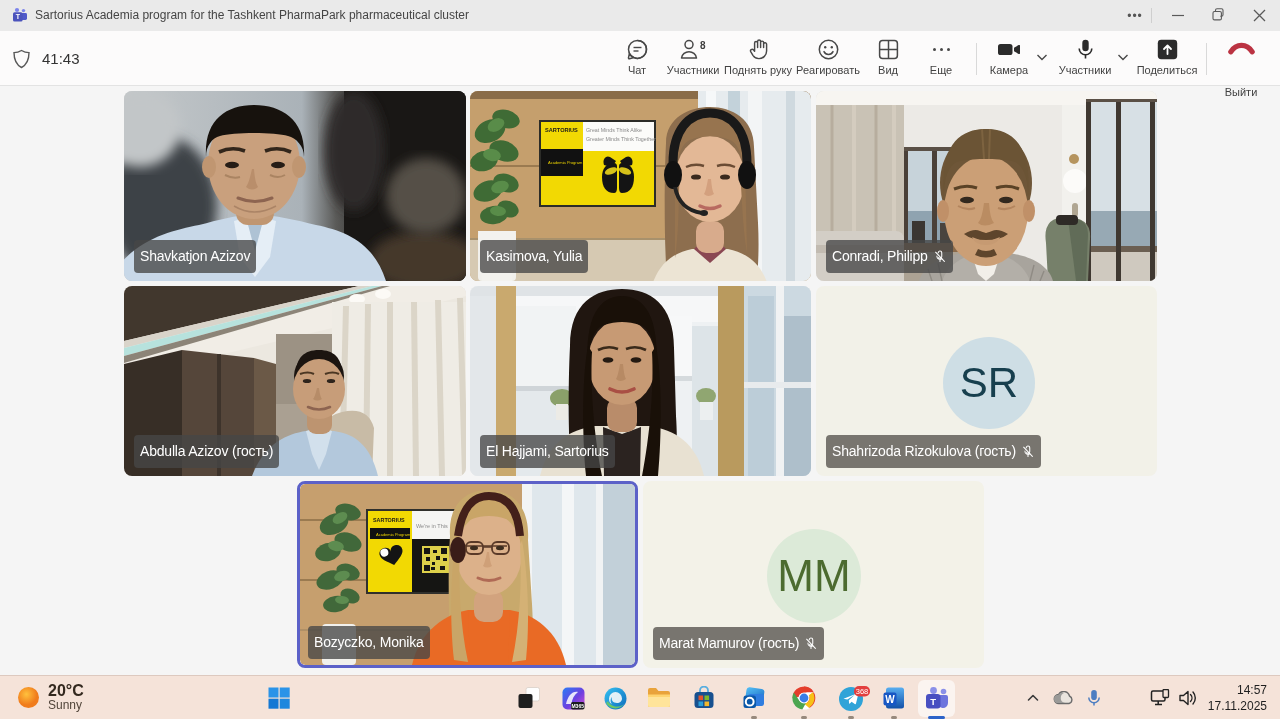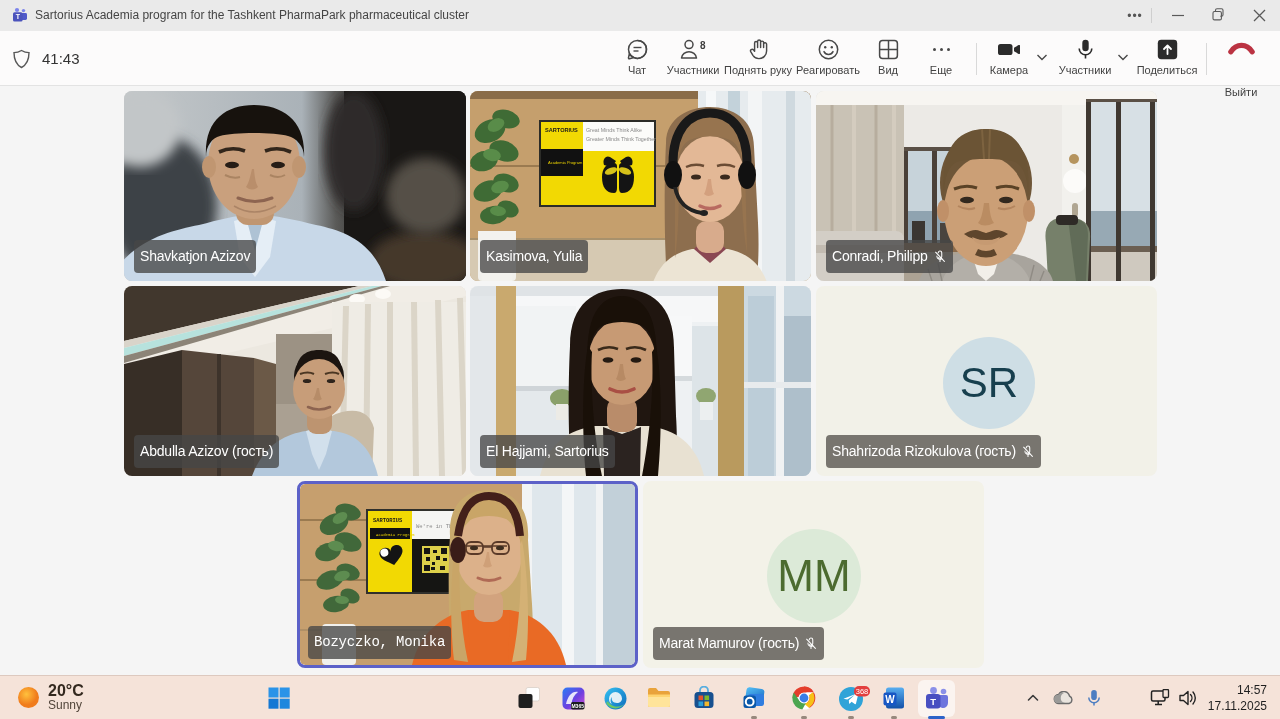--- a/index.html
+++ b/index.html
@@ -473,21 +473,21 @@
   <div class="avacircle" style="left:127px; top:51px; width:92px; height:92px; background:#cedee5;">
     <span style="font-size:42px; color:#173f4e; font-family:'Liberation Sans',sans-serif;">SR</span>
   </div>
   <div class="nlabel" style="background:rgba(110,106,100,0.92);">Shahrizoda Rizokulova (гость)
     <svg width="14" height="14" viewBox="0 0 16 16">
           <path d="M6 3.2 a2 2 0 0 1 4 0 V7.5 a2 2 0 0 1 -3.6 1.2 M4.5 7 a3.5 3.5 0 0 0 5.8 2.9 M8 11 v2.2 M3 2.5 l10 10.5" stroke="#fff" stroke-width="1.2" fill="none" stroke-linecap="round"></path>
         </svg>
   </div>
 </div>
 
-<div class="tile" style="left:297px; top:481px; width:341px; height:187px; border:3px solid #5c61c8; background:#fff;font-family:Liberation Mono, monospace;">
+<div class="tile" style="left:297px; top:481px; width:341px; height:187px; border:3px solid #5c61c8; background:#fff;">
 <svg width="335" height="181" viewBox="0 0 335 181" preserveAspectRatio="none" style="border-radius:5px;">
   <rect width="335" height="181" fill="#c69f6e"></rect>
   <line x1="0" y1="36" x2="335" y2="36" stroke="#9a7a50" stroke-width="2"></line>
   <line x1="0" y1="96" x2="335" y2="96" stroke="#9a7a50" stroke-width="2"></line>
   <line x1="0" y1="146" x2="335" y2="146" stroke="#b09066" stroke-width="2"></line>
 
   <rect x="222" y="0" width="113" height="181" fill="#dfe7ec"></rect>
   <rect x="222" y="0" width="10" height="181" fill="#f2f4f5"></rect>
   <rect x="262" y="0" width="12" height="181" fill="#f4f6f7"></rect>
   <rect x="300" y="0" width="35" height="181" fill="#c2d0d9"></rect>

